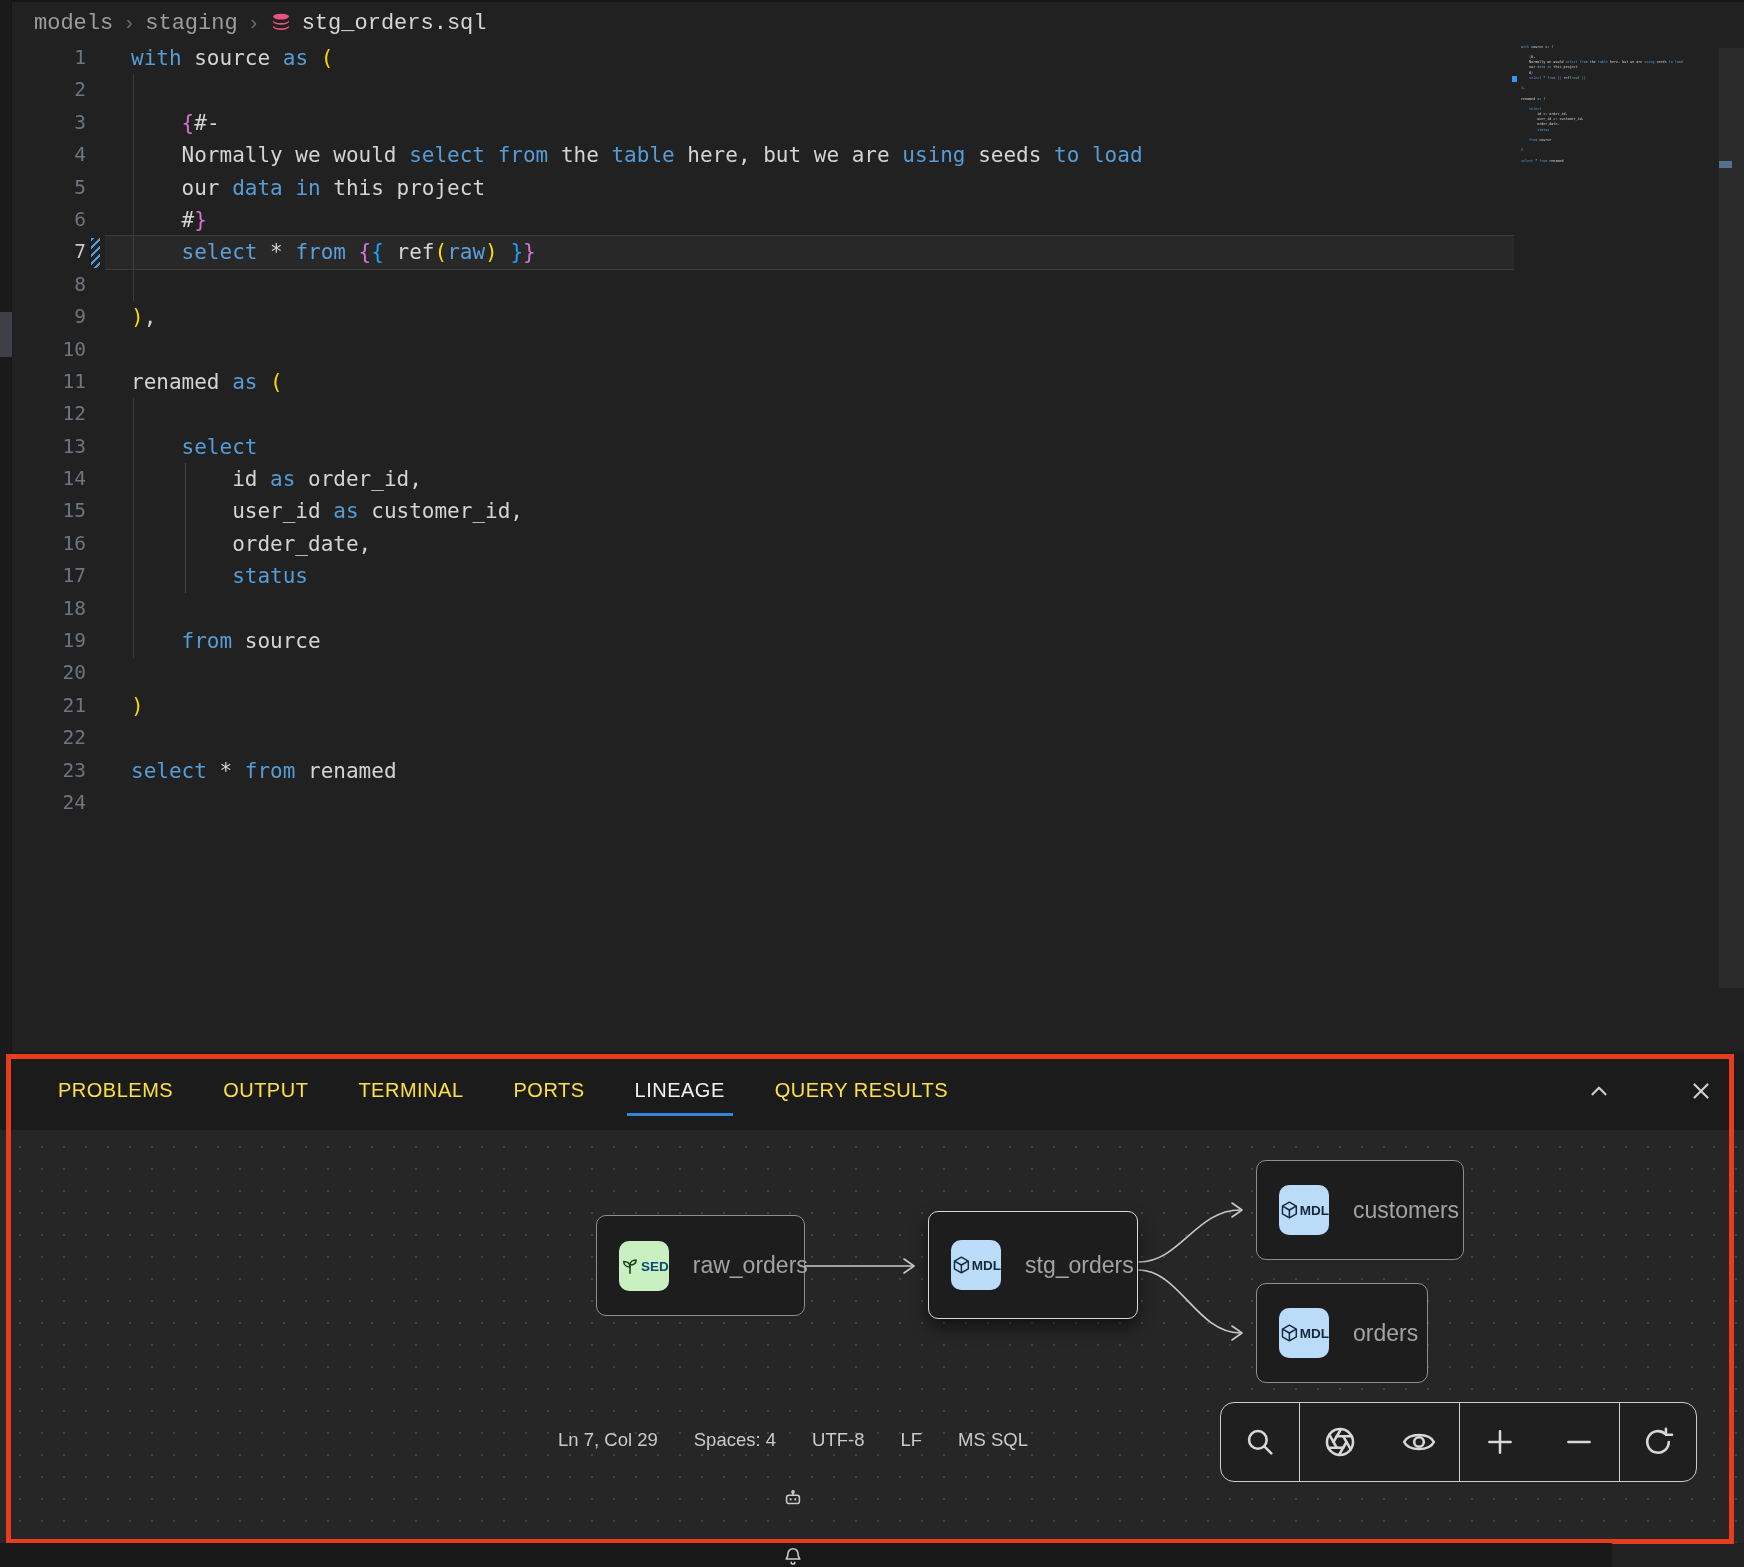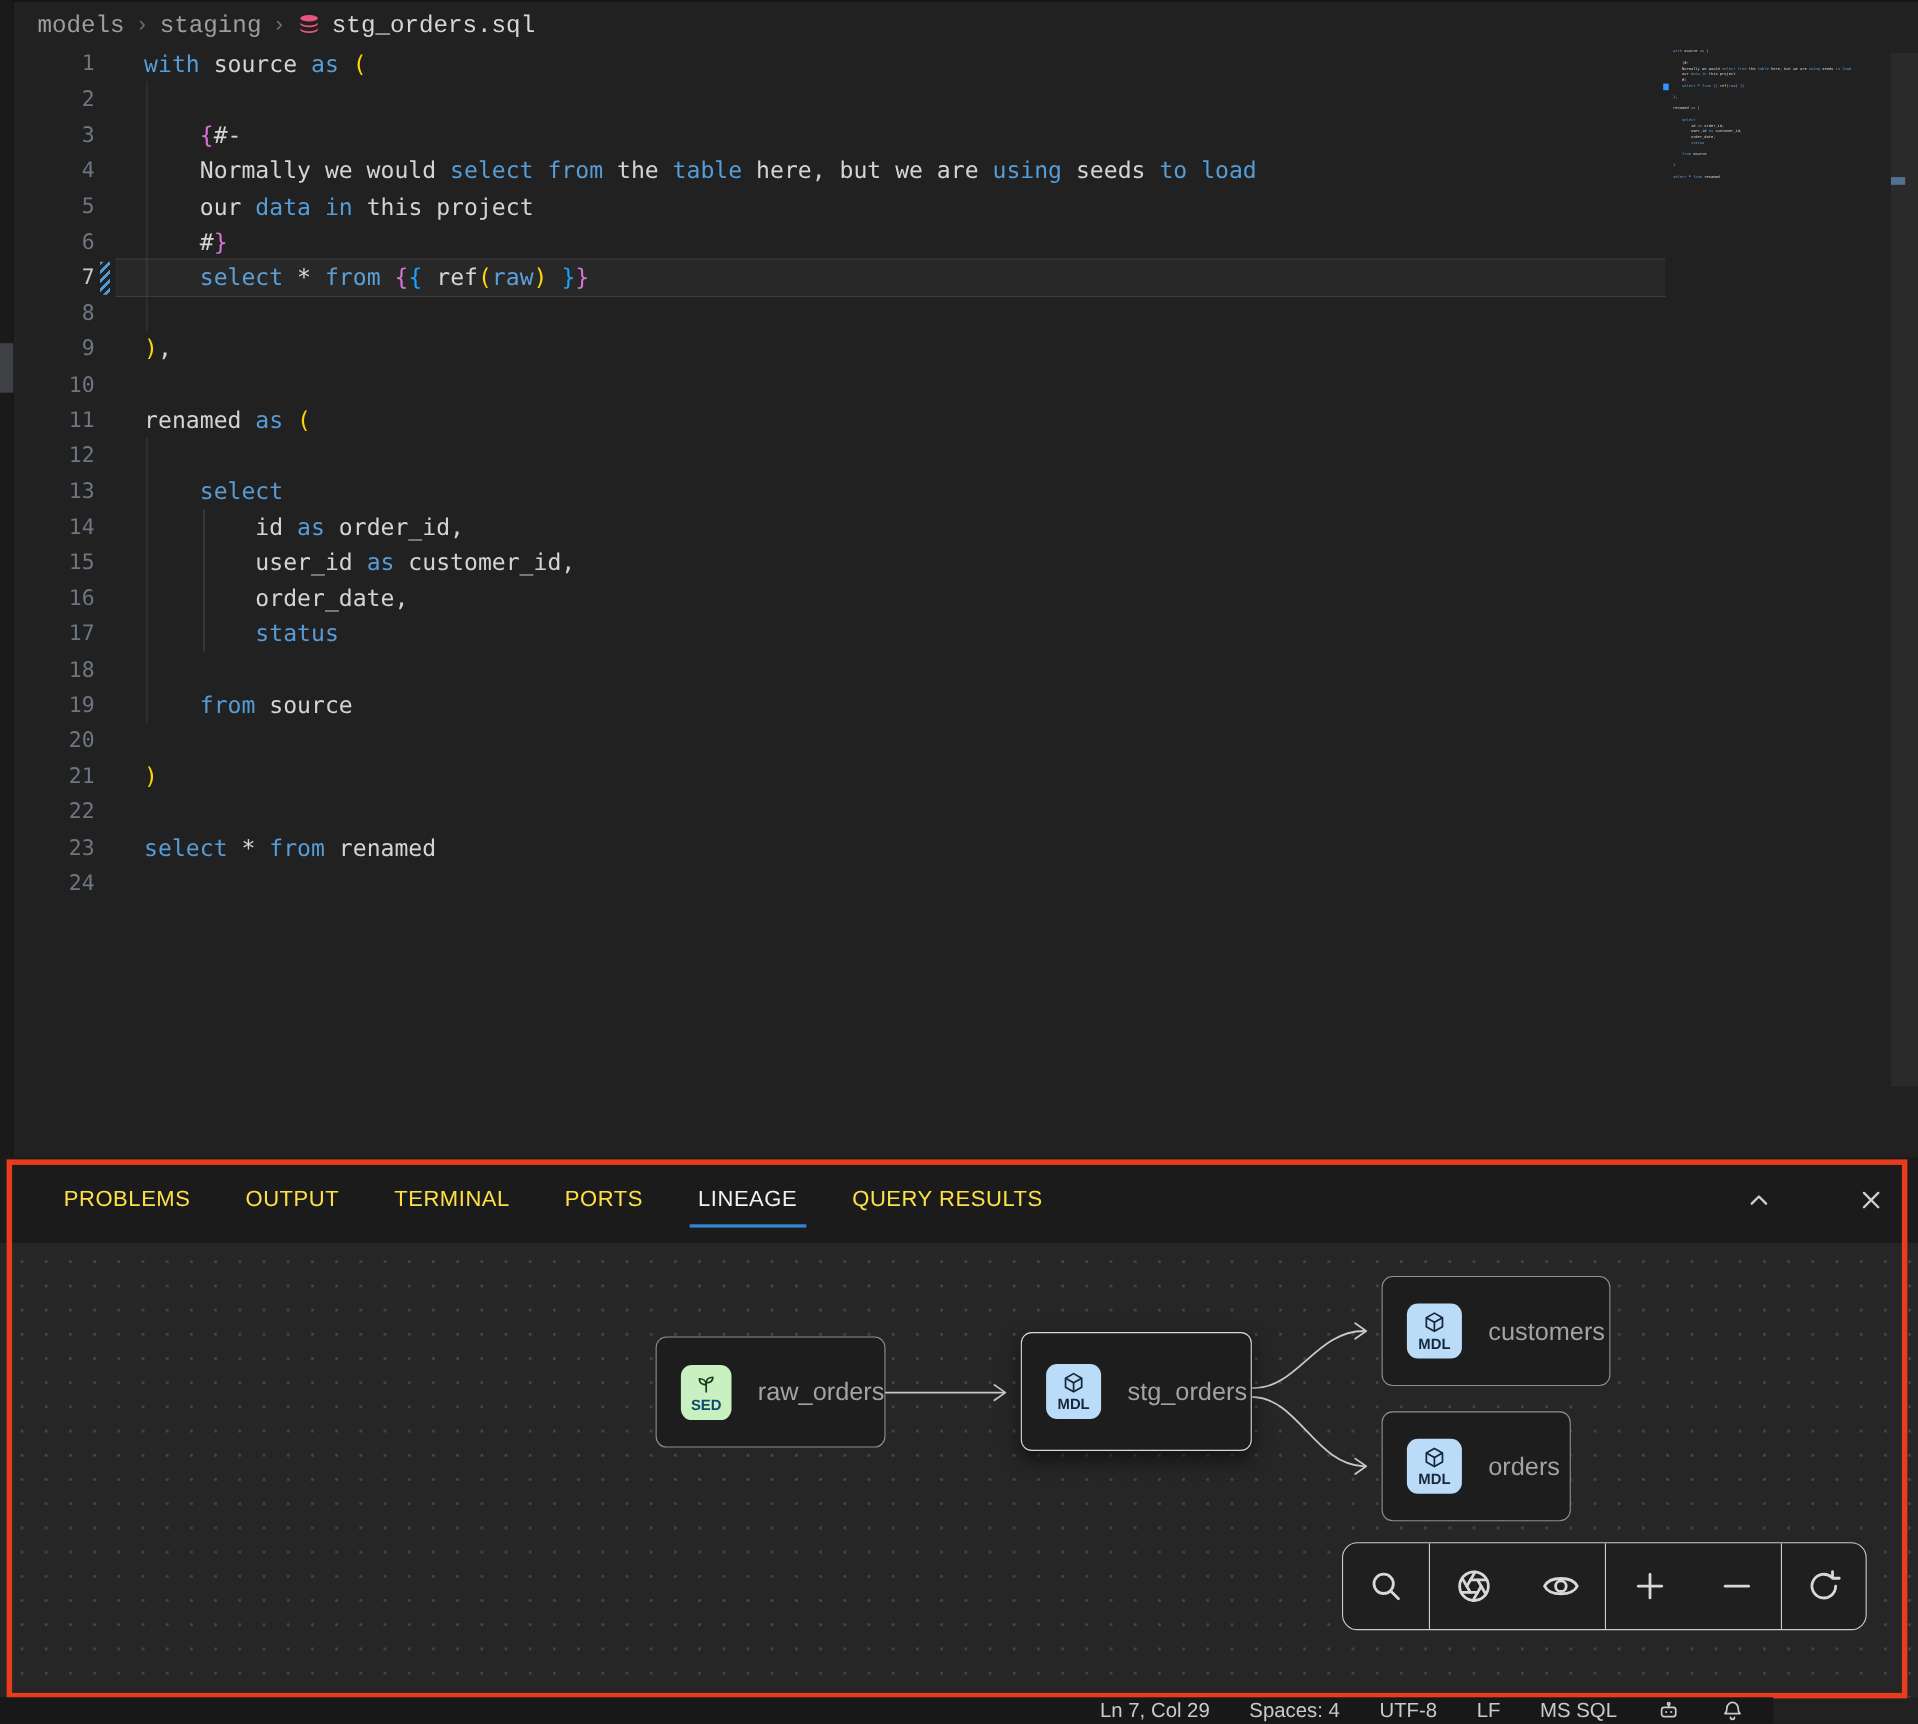--- a/index.html
+++ b/index.html
@@ -58,21 +58,21 @@
   .hicon { width:26px; height:26px; margin-right:30px; color:#cfcfcf; }
 
   .canvas { position:relative; height:413px; background-color:#262626;
             background-image:radial-gradient(#444 1.2px, rgba(0,0,0,0) 1.4px);
             background-size:22px 22px; background-position:9px 6px; }
   .edges { position:absolute; left:0; top:0; width:1744px; height:413px; }
 
   .node { position:absolute; background:#1d1d1d; border:1.5px solid #8f8f8f; border-radius:10px;
           display:flex; align-items:center; gap:24px; padding-left:22px; }
   .node.selected { border-color:#d9d9d9; box-shadow:0 8px 16px rgba(0,0,0,0.5); }
-  .badge { width:50px; height:50px; border-radius:10px; display:flex; flex-direction:column;
+  .badge { width:50px; height:50px; border-radius:10px; display:flex; flex-direction:row;
            align-items:center; justify-content:center; }
   .badge.green { background:#c9f0c0; color:#0c4a6e; }
   .badge.blue  { background:#badcf8; color:#16273c; }
   .badge .blab { font-size:13.5px; font-weight:700; margin-top:1px; }
   .nlabel { font-size:23px; color:#a3a3a3; }
 
   .ltoolbar { position:absolute; left:1220px; top:272px; width:477px; height:80px;
               border:1.6px solid #cdcdcd; border-radius:14px; background:#1f1f1f;
               display:flex; }
   .sec { display:flex; align-items:center; justify-content:space-around; height:100%; }
@@ -80,21 +80,21 @@
   .s1 { flex:0 0 78px; } .s2 { flex:0 0 160px; } .s3 { flex:0 0 160px; } .s4 { flex:1; }
   .tbtn { width:34px; height:34px; color:#d8d8d8; }
   .tbtn svg { width:100%; height:100%; }
 
   .annot { position:absolute; left:6px; top:1054px; width:1728px; height:490px;
            border:5px solid #e83c1e; pointer-events:none; z-index:60; }
 
   
   .status { position:absolute; left:0; top:1543px; width:1612px; height:24px; background:#181818;
             display:flex; align-items:center; justify-content:flex-end; gap:36px;
-            padding-right:26px; font-size:18.5px; color:#cacaca; z-index:70; }
+            padding-right:26px; font-size:18.5px; color:#cacaca; z-index:70;flex-direction:column; }
   .sicon { width:22px; height:22px; color:#cacaca; }
 </style>
 </head>
 <body>
 
 <div class="top-line"></div>
 
 <div class="left-sliver">
   <div class="handle"></div>
 </div>

